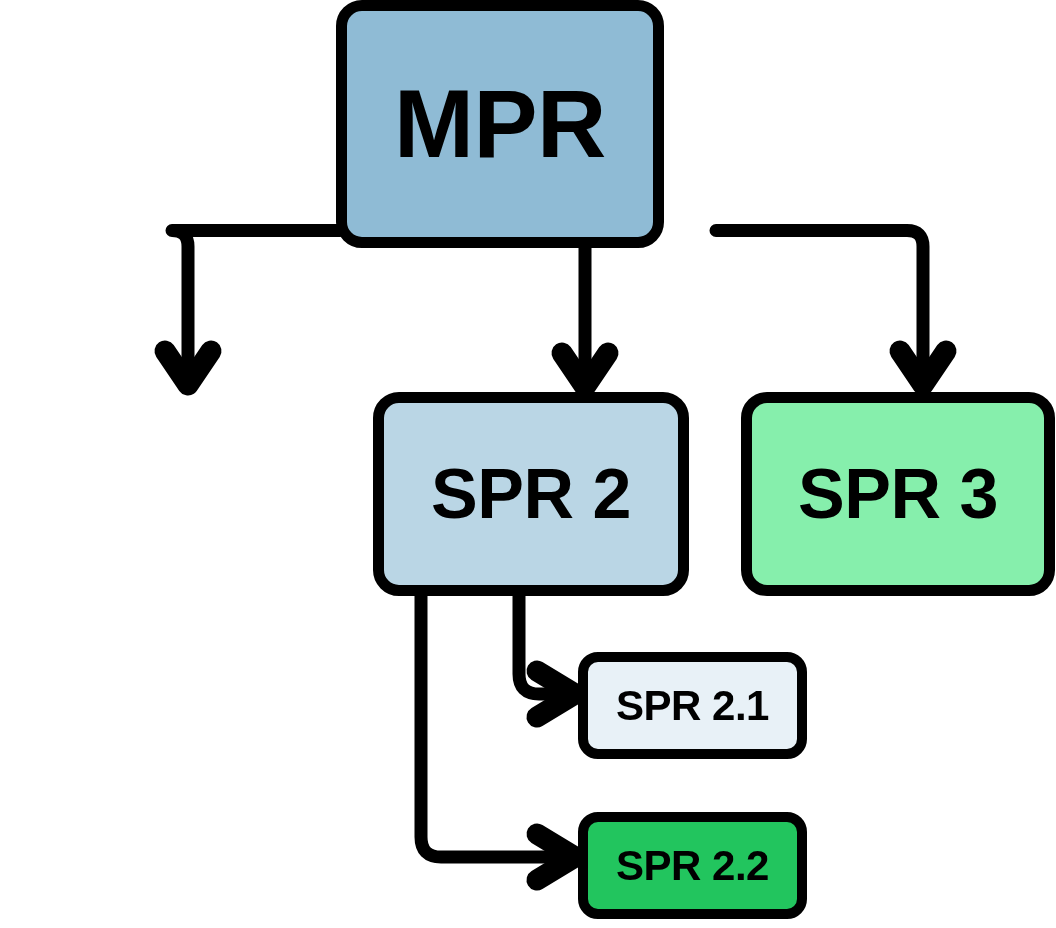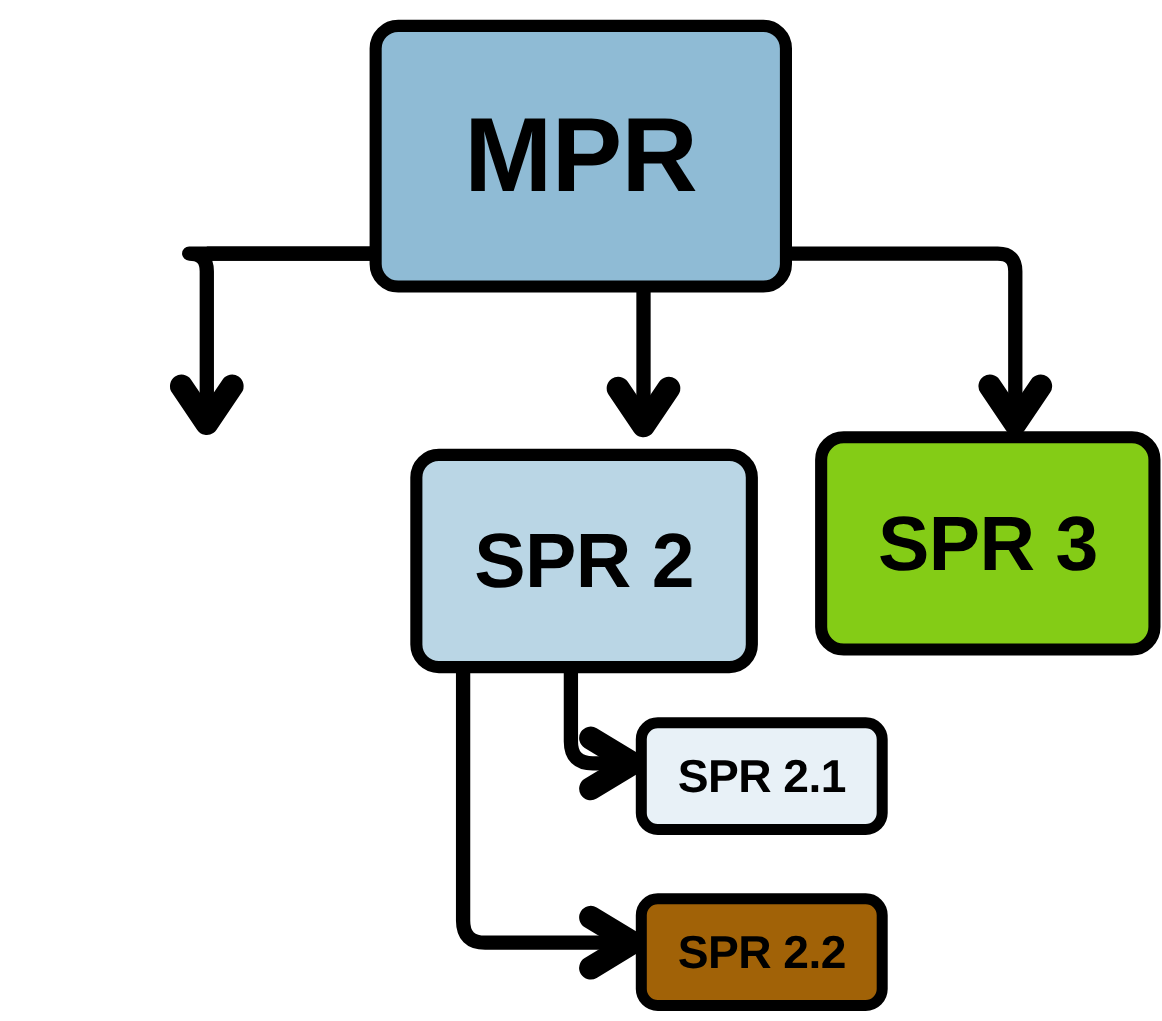--- a/index.html
+++ b/index.html
@@ -45,21 +45,21 @@
     background: #BAD6E5;
     font-size: 70px;
   }
   .node-level2 {
     background: #E8F1F7;
     border-width: 10px;
     border-radius: 20px;
     font-size: 42px;
   }
   
-  #node-mpr   { left: 336px; top: 18px;   width: 384px; height: 248px; }
+  #node-mpr   { left: 336px; top: 0;   width: 328px; height: 248px; }
   #node-spr1  { left: 2px;   top: 392px; width: 316px; height: 204px; }
   #node-spr2  { left: 373px; top: 392px; width: 316px; height: 204px; }
   #node-spr3  { left: 741px; top: 392px; width: 314px; height: 204px; }
   #node-spr21 { left: 578px; top: 652px; width: 229px; height: 107px; text-align: center; }
   #node-spr22 { left: 578px; top: 812px; width: 229px; height: 107px; }
 </style>
 </head>
 <body>
 
 <div id="canvas">
@@ -81,21 +81,21 @@
       <path d="M 537 671 L 575 694 L 537 717" stroke-width="21" stroke-linecap="round" stroke-linejoin="round"></path>
 
       <path d="M 421 590 L 421 837 Q 421 857 441 857 L 566 857" stroke-linecap="round"></path>
       <path d="M 537 834 L 575 857 L 537 880" stroke-width="21" stroke-linecap="round" stroke-linejoin="round"></path>
     </g>
   </svg>
 
   <div id="node-mpr" class="node-box node-root" style="background: rgb(143, 187, 213);">MPR</div>
 
 
-  <div id="node-spr2" class="node-box node-level1" style="background: rgb(186, 214, 229); margin-top: 16px;">SPR 2</div>
+  <div id="node-spr2" class="node-box node-level1" style="background: rgb(186, 214, 229);">SPR 2</div>
 
-  <div id="node-spr3" class="node-box node-level1" style="background: #84cc16;">SPR 3</div>
+  <div id="node-spr3" class="node-box node-level1" style="background: #86efac;">SPR 3</div>
 
   <div id="node-spr21" class="node-box node-level2" style="background: rgb(232, 241, 247);">SPR 2.1</div>
 
-  <div id="node-spr22" class="node-box node-level2" style="background: #a16207;">SPR 2.2</div>
+  <div id="node-spr22" class="node-box node-level2" style="background: #22c55e;">SPR 2.2</div>
 
 </div>
 
 </body></html>

